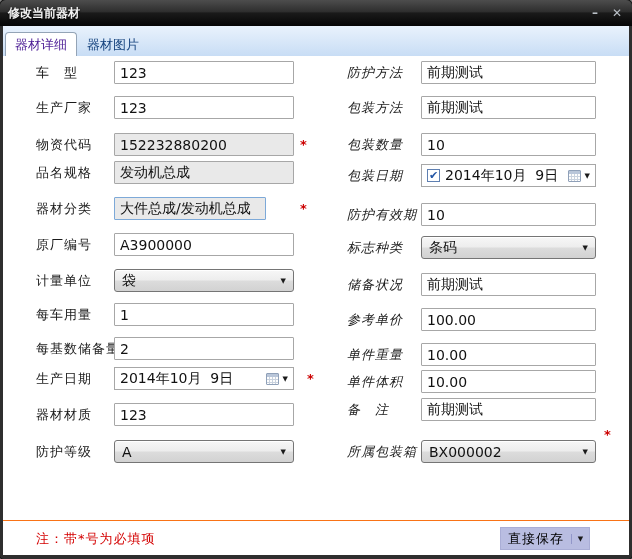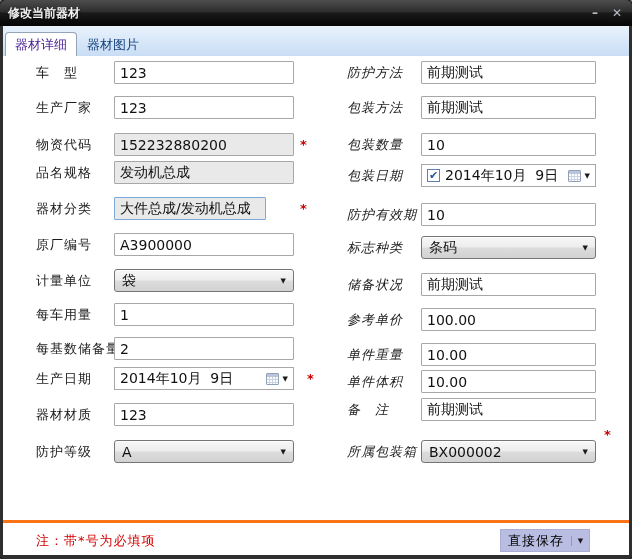--- a/index.html
+++ b/index.html
@@ -79,21 +79,21 @@
     width:13px;height:13px;border:1px solid #5e7fb1;background:#fff;margin-right:5px;
     color:#2456a5;font-size:11px;line-height:12px;text-align:center;font-weight:bold;flex:none;
   }
   .req{position:absolute;top:4px;color:#cc0000;font-size:13px;font-weight:bold;}
   .req-l{left:297px;}
   .req-r{left:601px;}
   .req-above{top:-13px;}
   
   .footer{
     position:absolute;left:3px;right:3px;bottom:4px;height:35px;background:#fff;
-    border-top:3px solid #f97316;
+    border-top:1px solid #f97316;
     text-decoration:underline;
   }
   .note{position:absolute;left:33px;top:9px;font-size:13px;color:#d40000;letter-spacing:1px;}
   .save-btn{
     position:absolute;right:39px;top:6px;height:23px;width:90px;
     background:#b9bde1;border:1px solid #aaaed6;display:flex;align-items:center;
     font-size:13px;color:#000;cursor:default;
   }
   .save-main{flex:1;display:flex;align-items:center;justify-content:center;letter-spacing:1px;}
   .save-arrow{

